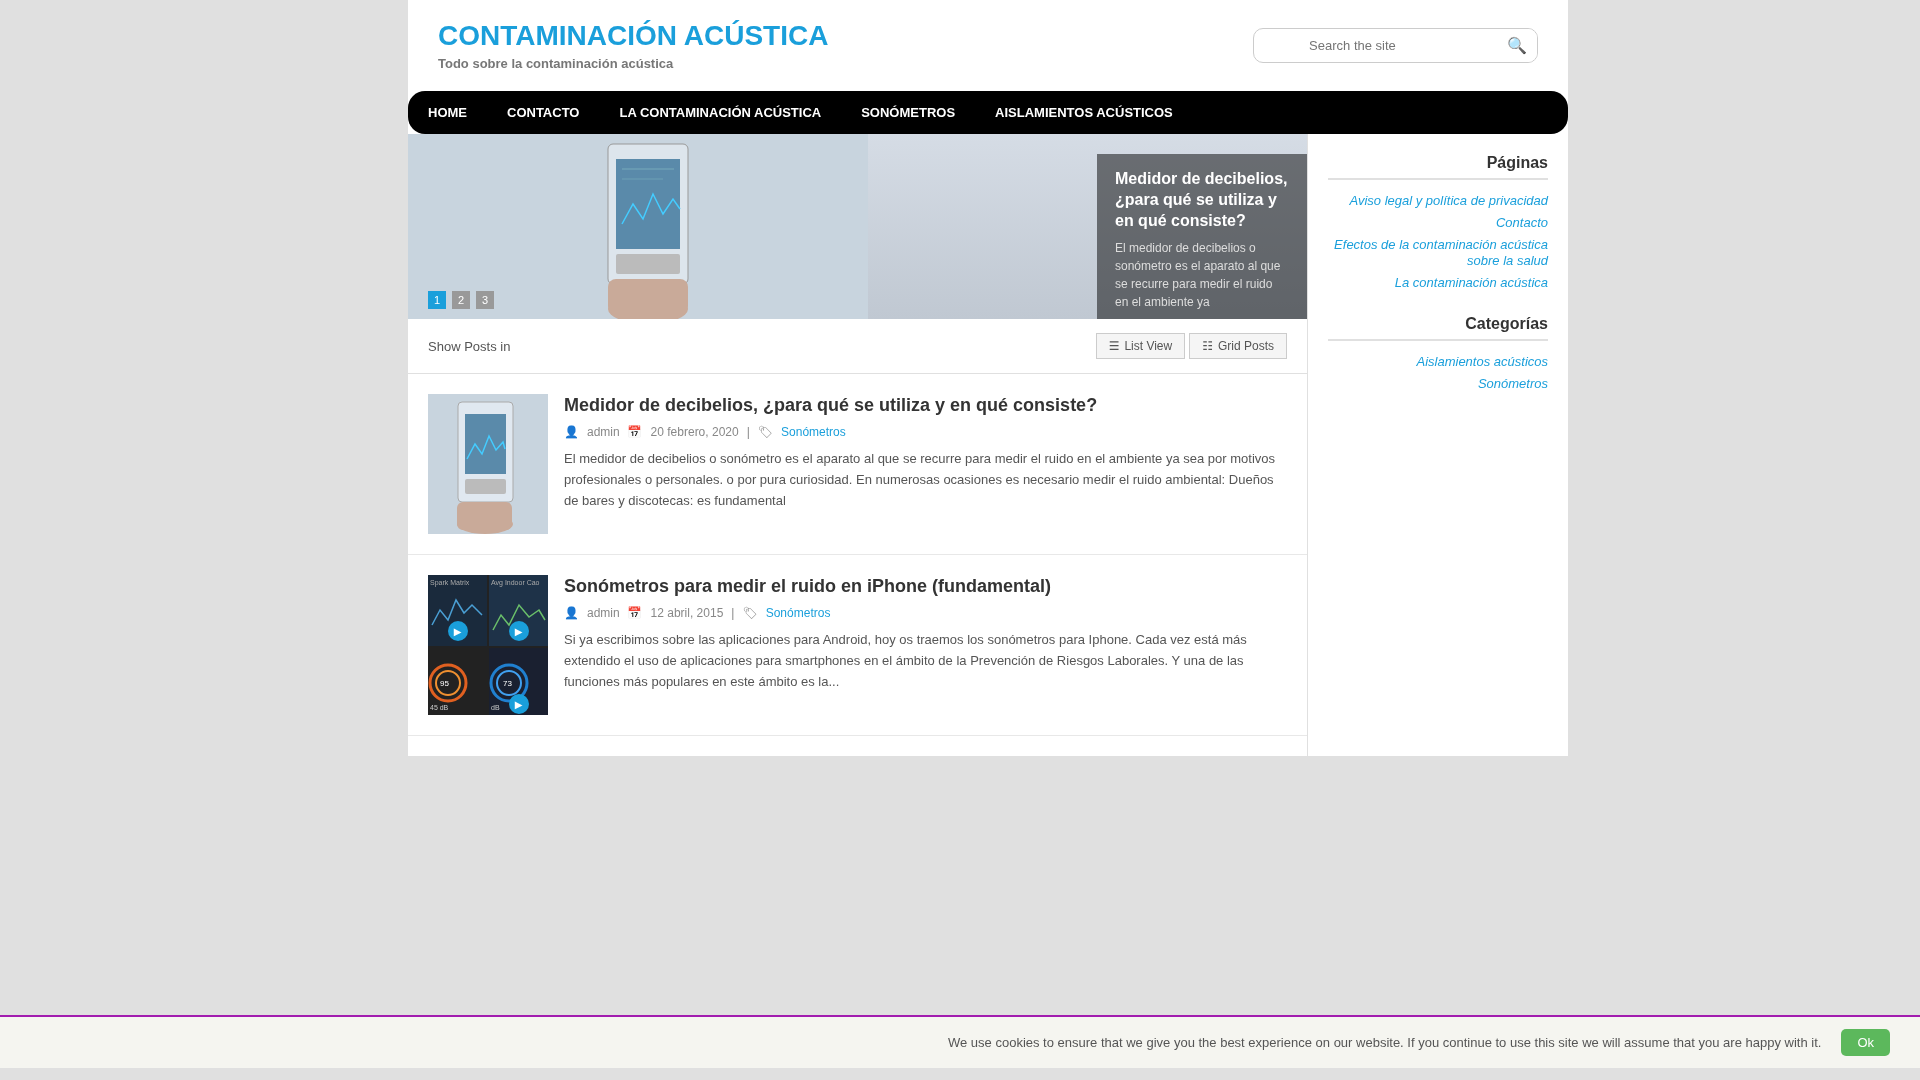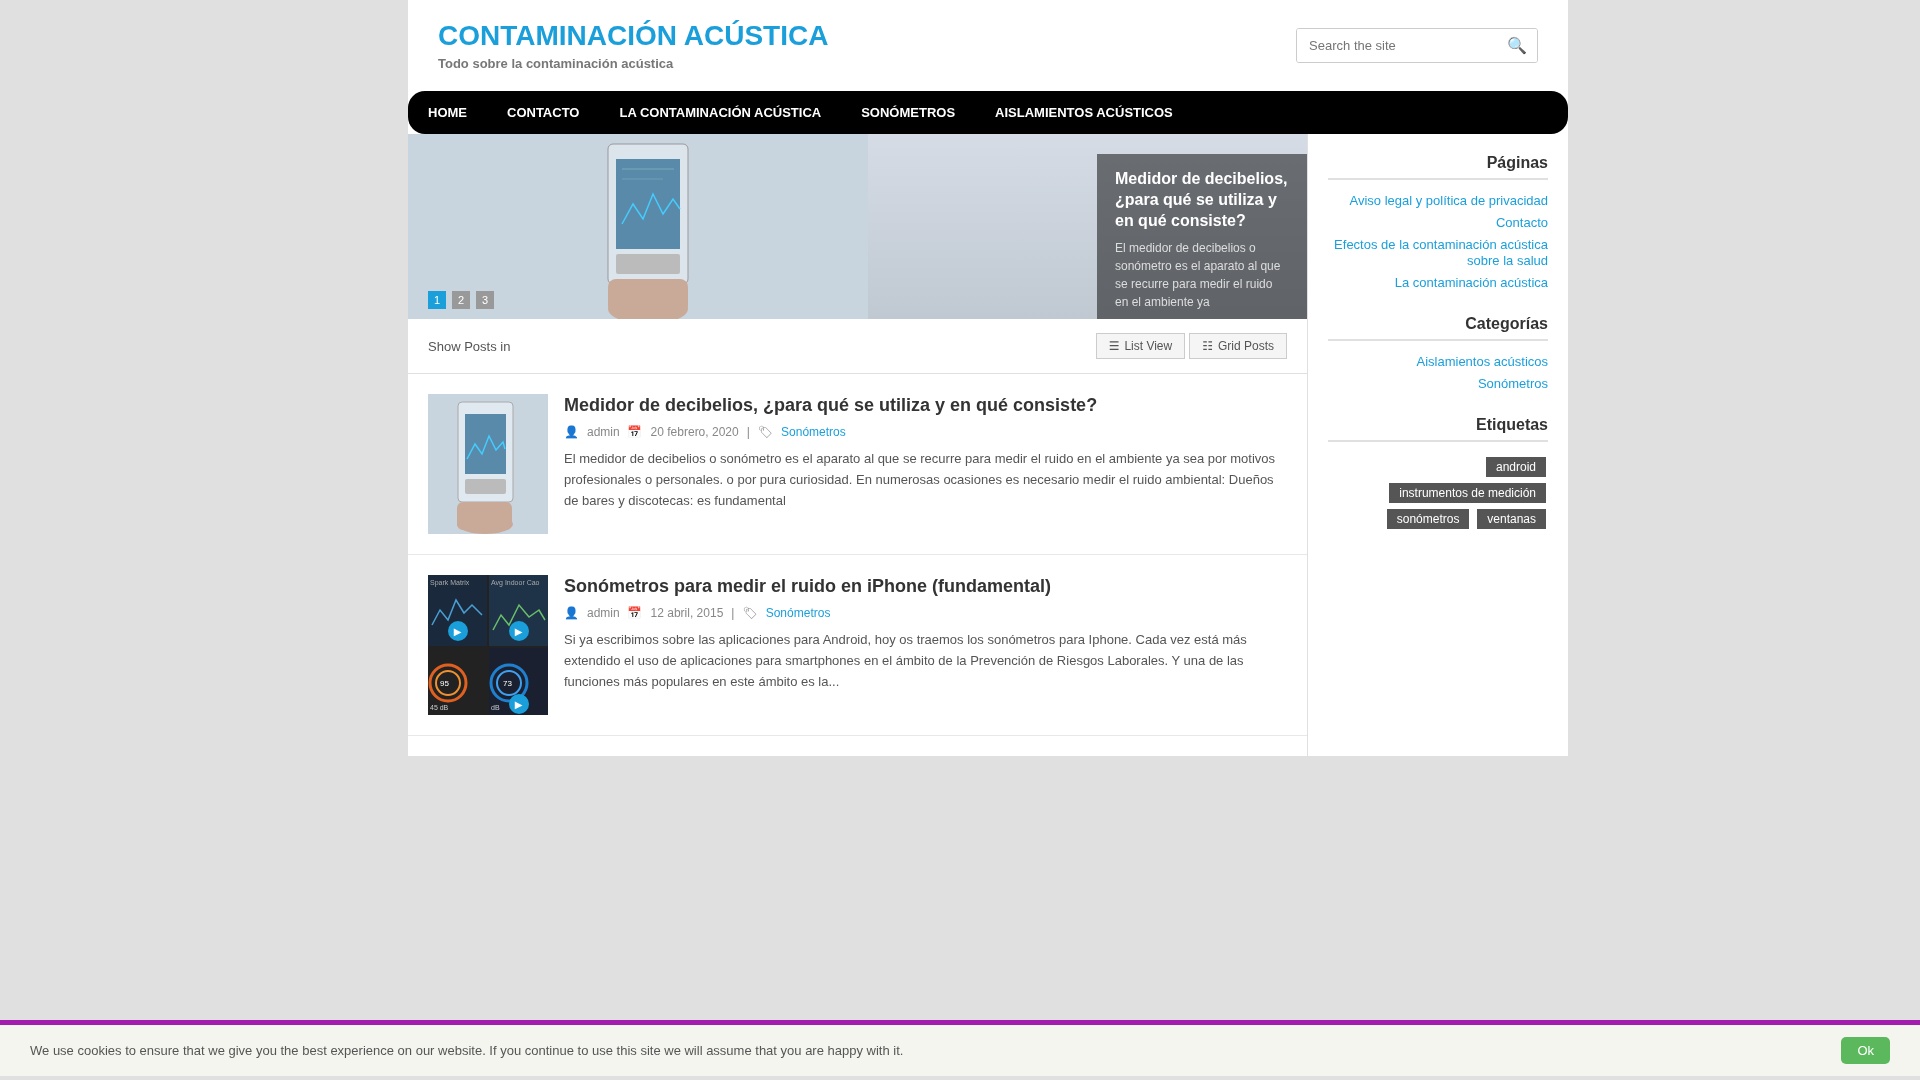--- a/index.html
+++ b/index.html
@@ -2,21 +2,21 @@
 <html><head>
   <meta charset="utf-8">
   <style>
     * { box-sizing: border-box; margin: 0; padding: 0; }
     body { font-family: Arial, sans-serif; background: #e8e8e8; color: #333; font-size: 14px; }
 
     
     .header { padding: 20px 30px; display: flex; align-items: center; justify-content: space-between; background: #fff; }
     .site-title { font-size: 28px; font-weight: bold; color: #1a9fdb; text-decoration: none; }
     .site-tagline { font-size: 13px; color: #777; margin-top: 4px; font-weight: bold; }
-    .search-box { display: flex; border: 1px solid #ccc; border-radius: 3px; overflow: hidden; }
+    .search-box { display: flex; border: 1px solid #ccc; border-radius: 10px; overflow: hidden; padding-left: 43px; }
     .search-box input { border: none; outline: none; padding: 7px 12px; font-size: 13px; width: 200px; color: #999; }
     .search-box button { background: #fff; border: none; padding: 7px 10px; cursor: pointer; color: #555; font-size: 16px; }
 
     
     .nav { background: #000000; display: flex; border-radius: 17px; }
     .nav a { color: #fff; text-decoration: none; padding: 14px 20px; font-size: 13px; font-weight: bold; display: block; }
 
     
     .content-area { display: flex; gap: 0; }
     .main-col { flex: 1; padding: 0 0 20px 0; border-right: 1px solid #e0e0e0; }
@@ -45,32 +45,32 @@
     .post-thumb { width: 120px; height: 140px; background: #ccc; flex-shrink: 0; overflow: hidden; }
     .post-content { flex: 1; }
     .post-title { font-size: 18px; font-weight: bold; color: #333; margin-bottom: 8px; line-height: 1.3; }
     .post-meta { font-size: 12px; color: #888; margin-bottom: 10px; display: flex; gap: 8px; align-items: center; }
     .post-meta-cat { color: #1a9fdb; }
     .post-excerpt { font-size: 13px; color: #555; line-height: 1.6; }
 
     
     .sidebar-section { margin-bottom: 25px; text-align: right; }
     .sidebar-section h3 { font-size: 16px; font-weight: bold; color: #333; margin-bottom: 12px; border-bottom: 2px solid #e0e0e0; padding-bottom: 6px; }
-    .sidebar-section ul { list-style: none; padding: 0; }
+    .sidebar-section ul { list-style: none; padding: 0; font-style: italic; }
     .sidebar-section ul li { margin-bottom: 6px; }
     .sidebar-section ul li a { color: #1a9fdb; text-decoration: none; font-size: 13px; }
     .tag { display: inline-block; background: #555; color: #fff; padding: 3px 10px; margin: 3px 2px; font-size: 12px; cursor: pointer; }
 
     
     .post-thumb-grid { display: grid; grid-template-columns: 1fr 1fr; grid-template-rows: 1fr 1fr; width: 120px; height: 140px; gap: 2px; background: #222; }
     .post-thumb-cell { background: #1a3a5c; position: relative; }
     .play-btn { position: absolute; bottom: 5px; left: 50%; transform: translateX(-50%); width: 20px; height: 20px; background: #1a9fdb; border-radius: 50%; display: flex; align-items: center; justify-content: center; color: #fff; font-size: 10px; }
 
     
-    .cookie-bar { position: fixed; bottom: 4px; left: 0; right: 0; background: #f5f5f0; border-top: 5px solid #a21caf; padding: 12px 30px; display: flex; align-items: center; justify-content: space-between; gap: 20px; font-size: 13px; color: #555; z-index: 1000; }
+    .cookie-bar { position: fixed; bottom: 12px; left: 0; right: 0; background: #f5f5f0; border-top: 2px solid #a21caf; padding: 12px 30px; display: flex; align-items: center; justify-content: flex-end; gap: 20px; font-size: 13px; color: #555; z-index: 1000; }
     .cookie-ok { background: #5cb85c; color: #fff; border: none; padding: 6px 16px; cursor: pointer; font-size: 13px; border-radius: 5px; }
 
     
     html { background: #e0e0e0; }
     body { background: #e0e0e0; }
     .outer { max-width: 1160px; margin: 0 auto; background: #fff; }
     .full-outer { width: 100%; background: #e0e0e0; min-height: 1080px; margin-left: 28px; }
   </style>
 </head>
 <body>
@@ -246,29 +246,20 @@
         </div>
 
         <div class="sidebar-section">
           <h3>Categorías</h3>
           <ul>
             <li><a href="#">Aislamientos acústicos</a></li>
             <li><a href="#">Sonómetros</a></li>
           </ul>
         </div>
 
-        <div class="sidebar-section">
-          <h3>Etiquetas</h3>
-          <div>
-            <span class="tag">android</span>
-            <span class="tag">instrumentos de medición</span>
-            <span class="tag">sonómetros</span>
-            <span class="tag">ventanas</span>
-          </div>
-        </div>
 
       </div>
 
     </div>
   </div>
 </div>
 
 <div class="cookie-bar">
   <span>We use cookies to ensure that we give you the best experience on our website. If you continue to use this site we will assume that you are happy with it.</span>
   <button class="cookie-ok">Ok</button>

